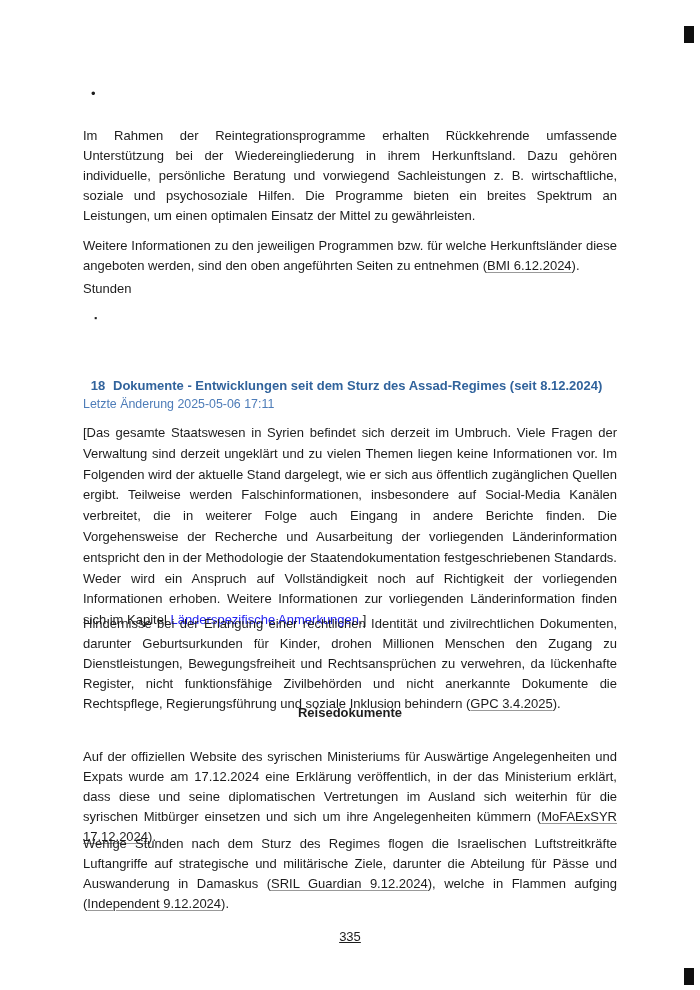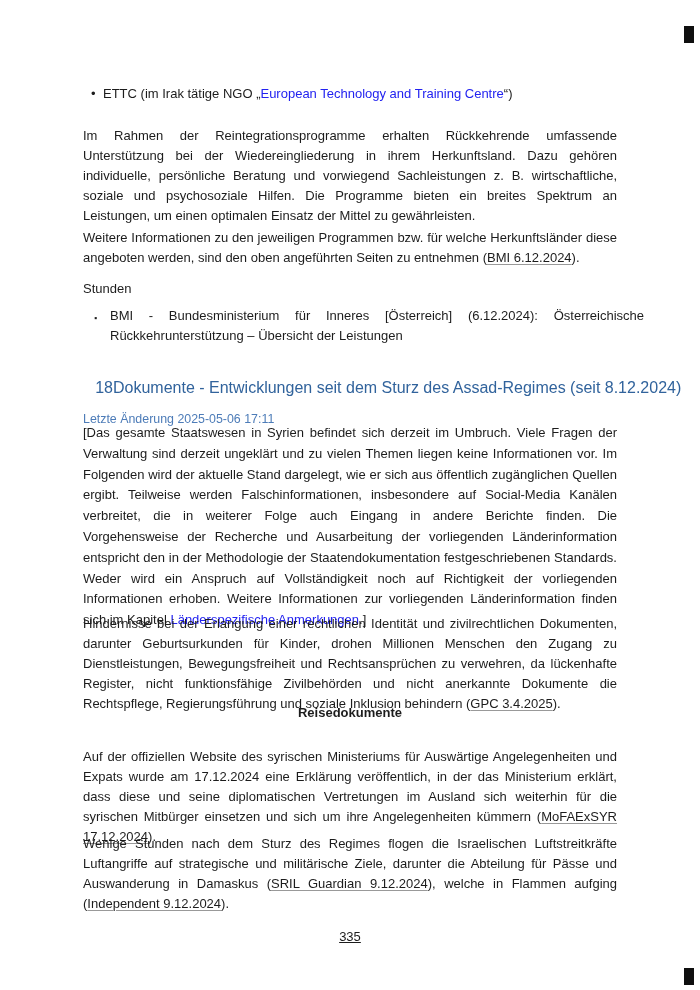--- a/index.html
+++ b/index.html
@@ -13,22 +13,22 @@
     position:absolute;left:83px;width:534px;
     font-size:13px;line-height:20px;
     text-align:justify;text-justify:inter-word;
     hyphens:manual;-webkit-hyphens:manual;
   }
   .ettc{padding-left:20px;text-align:left;}
   .bullet-dot{position:absolute;left:8px;top:0;}
   .source{padding-left:27px;}
   .bullet-sq{position:absolute;left:11px;top:2px;font-size:8.5px;}
   .heading{
-    display:flex;font-weight:normal;font-size:16px;line-height:19px;
-    color:var(--heading-blue,#31639c);white-space:nowrap;text-align:right;
+    display:flex;font-weight:bold;font-size:13px;line-height:19px;
+    color:var(--heading-blue,#31639c);white-space:nowrap;text-align:center;
   }
   .heading .num{width:30px;flex:none;}
   .lastchange{
     font-size:12.4px;line-height:16px;text-align:left;
     color:var(--subtitle-blue,#4d7cb8);
   }
   .disclaimer{line-height:20.8px;}
   .boldhead{font-weight:bold;text-align:center;}
   .pagenum{position:absolute;left:0;top:929px;width:700px;text-align:center;font-size:13px;text-decoration:underline;}
   .seg-plain{}
@@ -41,40 +41,38 @@
   }
   .edge-mark{position:absolute;right:6px;width:10px;height:17px;background:#0f0f0f;}
   .edge-mark.top{top:26px;}
   .edge-mark.bottom{top:968px;}
 </style>
 </head>
 <body>
 
 <div class="block ettc" style="top:84px">
   <span class="bullet-dot">•</span>
-  <span><span class="seg-plain">ETTC (im Irak tätige NGO „</span><span class="seg-link">European Technology and Training Centre</span><span class="seg-plain">“)</span></span>
 </div>
 
 <p class="block" style="top:113px">Im Rahmen der Reintegrationsprogramme erhalten Rückkehrende umfassende Unterstützung bei der Wiedereingliederung in ihrem Herkunftsland. Dazu gehören individuelle, persönliche Beratung und vorwiegend Sachleistungen z. B. wirtschaftliche, soziale und psychosoziale Hilfen. Die Programme bieten ein breites Spektrum an Leistungen, um einen optimalen Einsatz der Mittel zu gewährleisten.</p>
 
-<p class="block" style="top:215px"><span class="seg-plain">Weitere Informationen zu den jeweiligen Programmen bzw. für welche Herkunftsländer diese angeboten werden, sind den oben angeführten Seiten zu entnehmen (</span><span class="seg-ref">BMI 6.12.2024</span><span class="seg-plain">).</span></p>
+<p class="block" style="top:223px"><span class="seg-plain">Weitere Informationen zu den jeweiligen Programmen bzw. für welche Herkunftsländer diese angeboten werden, sind den oben angeführten Seiten zu entnehmen (</span><span class="seg-ref">BMI 6.12.2024</span><span class="seg-plain">).</span></p>
 
 <p class="block" style="top:266px;text-align:left">Stunden</p>
 
 <div class="block source" style="top:306px">
   <span class="bullet-sq">▪</span>
-  <span>BMI - Bundesministerium für Inneres [Österreich] (6.12.2024): Österreichische Rückkehrunter­stützung – Übersicht der Leistungen</span>
 </div>
 
 <h2 class="block heading" style="top:365px">
   <span class="num">18</span>
   <span>Dokumente - Entwicklungen seit dem Sturz des Assad-Regimes (seit 8.12.2024)</span>
 </h2>
 
-<div class="block lastchange" style="top:411px">Letzte Änderung 2025-05-06 17:11</div>
+<div class="block lastchange" style="top:396px">Letzte Änderung 2025-05-06 17:11</div>
 
 <p class="block disclaimer" style="top:410px"><span class="seg-plain">[Das gesamte Staatswesen in Syrien befindet sich derzeit im Umbruch. Viele Fragen der Verwal­tung sind derzeit ungeklärt und zu vielen Themen liegen keine Informationen vor. Im Folgenden wird der aktuelle Stand dargelegt, wie er sich aus öffentlich zugänglichen Quellen ergibt. Teil­weise werden Falschinformationen, insbesondere auf Social-Media Kanälen verbreitet, die in weiterer Folge auch Eingang in andere Berichte finden. Die Vorgehensweise der Recherche und Ausarbeitung der vorliegenden Länderinformation entspricht den in der Methodologie der Staatendokumentation festgeschriebenen Standards. Weder wird ein Anspruch auf Vollständig­keit noch auf Richtigkeit der vorliegenden Informationen erhoben. Weitere Informationen zur vorliegenden Länderinformation finden sich im Kapitel </span><span class="seg-link">Länderspezifische Anmerkungen</span><span class="seg-plain">.]</span></p>
 
 <p class="block" style="top:601px"><span class="seg-plain">Hindernisse bei der Erlangung einer rechtlichen Identität und zivilrechtlichen Dokumenten, dar­unter Geburtsurkunden für Kinder, drohen Millionen Menschen den Zugang zu Dienstleistungen, Bewegungsfreiheit und Rechtsansprüchen zu verwehren, da lückenhafte Register, nicht funkti­onsfähige Zivilbehörden und nicht anerkannte Dokumente die Rechtspflege, Regierungsführung und soziale Inklusion behindern (</span><span class="seg-ref">GPC 3.4.2025</span><span class="seg-plain">).</span></p>
 
 <div class="block boldhead" style="top:703px">Reisedokumente</div>
 
 <p class="block" style="top:734px"><span class="seg-plain">Auf der offiziellen Website des syrischen Ministeriums für Auswärtige Angelegenheiten und Ex­pats wurde am 17.12.2024 eine Erklärung veröffentlich, in der das Ministerium erklärt, dass diese und seine diplomatischen Vertretungen im Ausland sich weiterhin für die syrischen Mitbürger einsetzen und sich um ihre Angelegenheiten kümmern (</span><span class="seg-ref">MoFAExSYR 17.12.2024</span><span class="seg-plain">).</span></p>
 
 <p class="block" style="top:821px"><span class="seg-plain">Wenige Stunden nach dem Sturz des Regimes flogen die Israelischen Luftstreitkräfte Luftangrif­fe auf strategische und militärische Ziele, darunter die Abteilung für Pässe und Auswanderung in Damaskus (</span><span class="seg-ref">SRIL Guardian 9.12.2024</span><span class="seg-plain">), welche in Flammen aufging (</span><span class="seg-ref">Independent 9.12.2024</span><span class="seg-plain">).</span></p>

